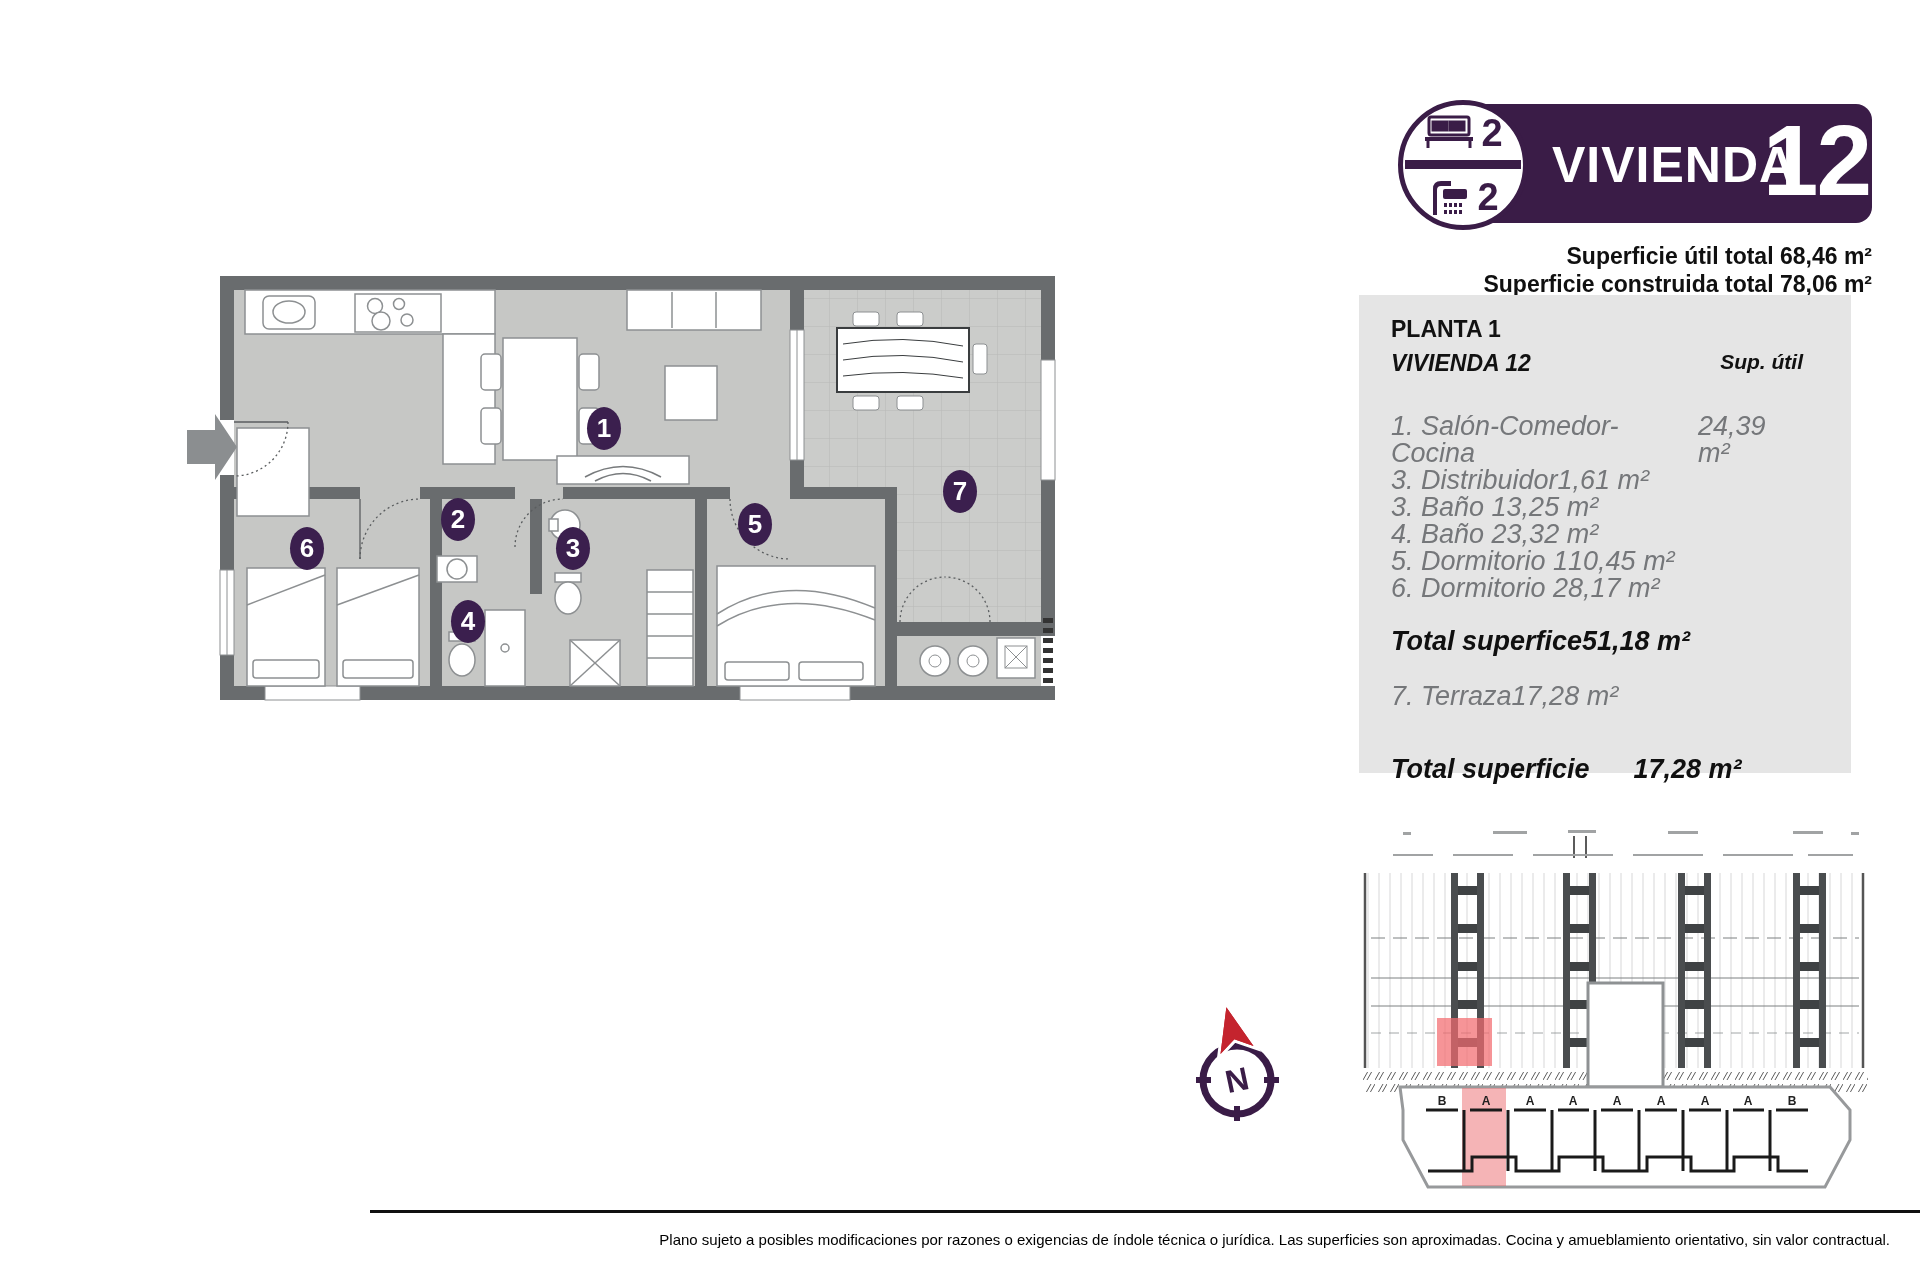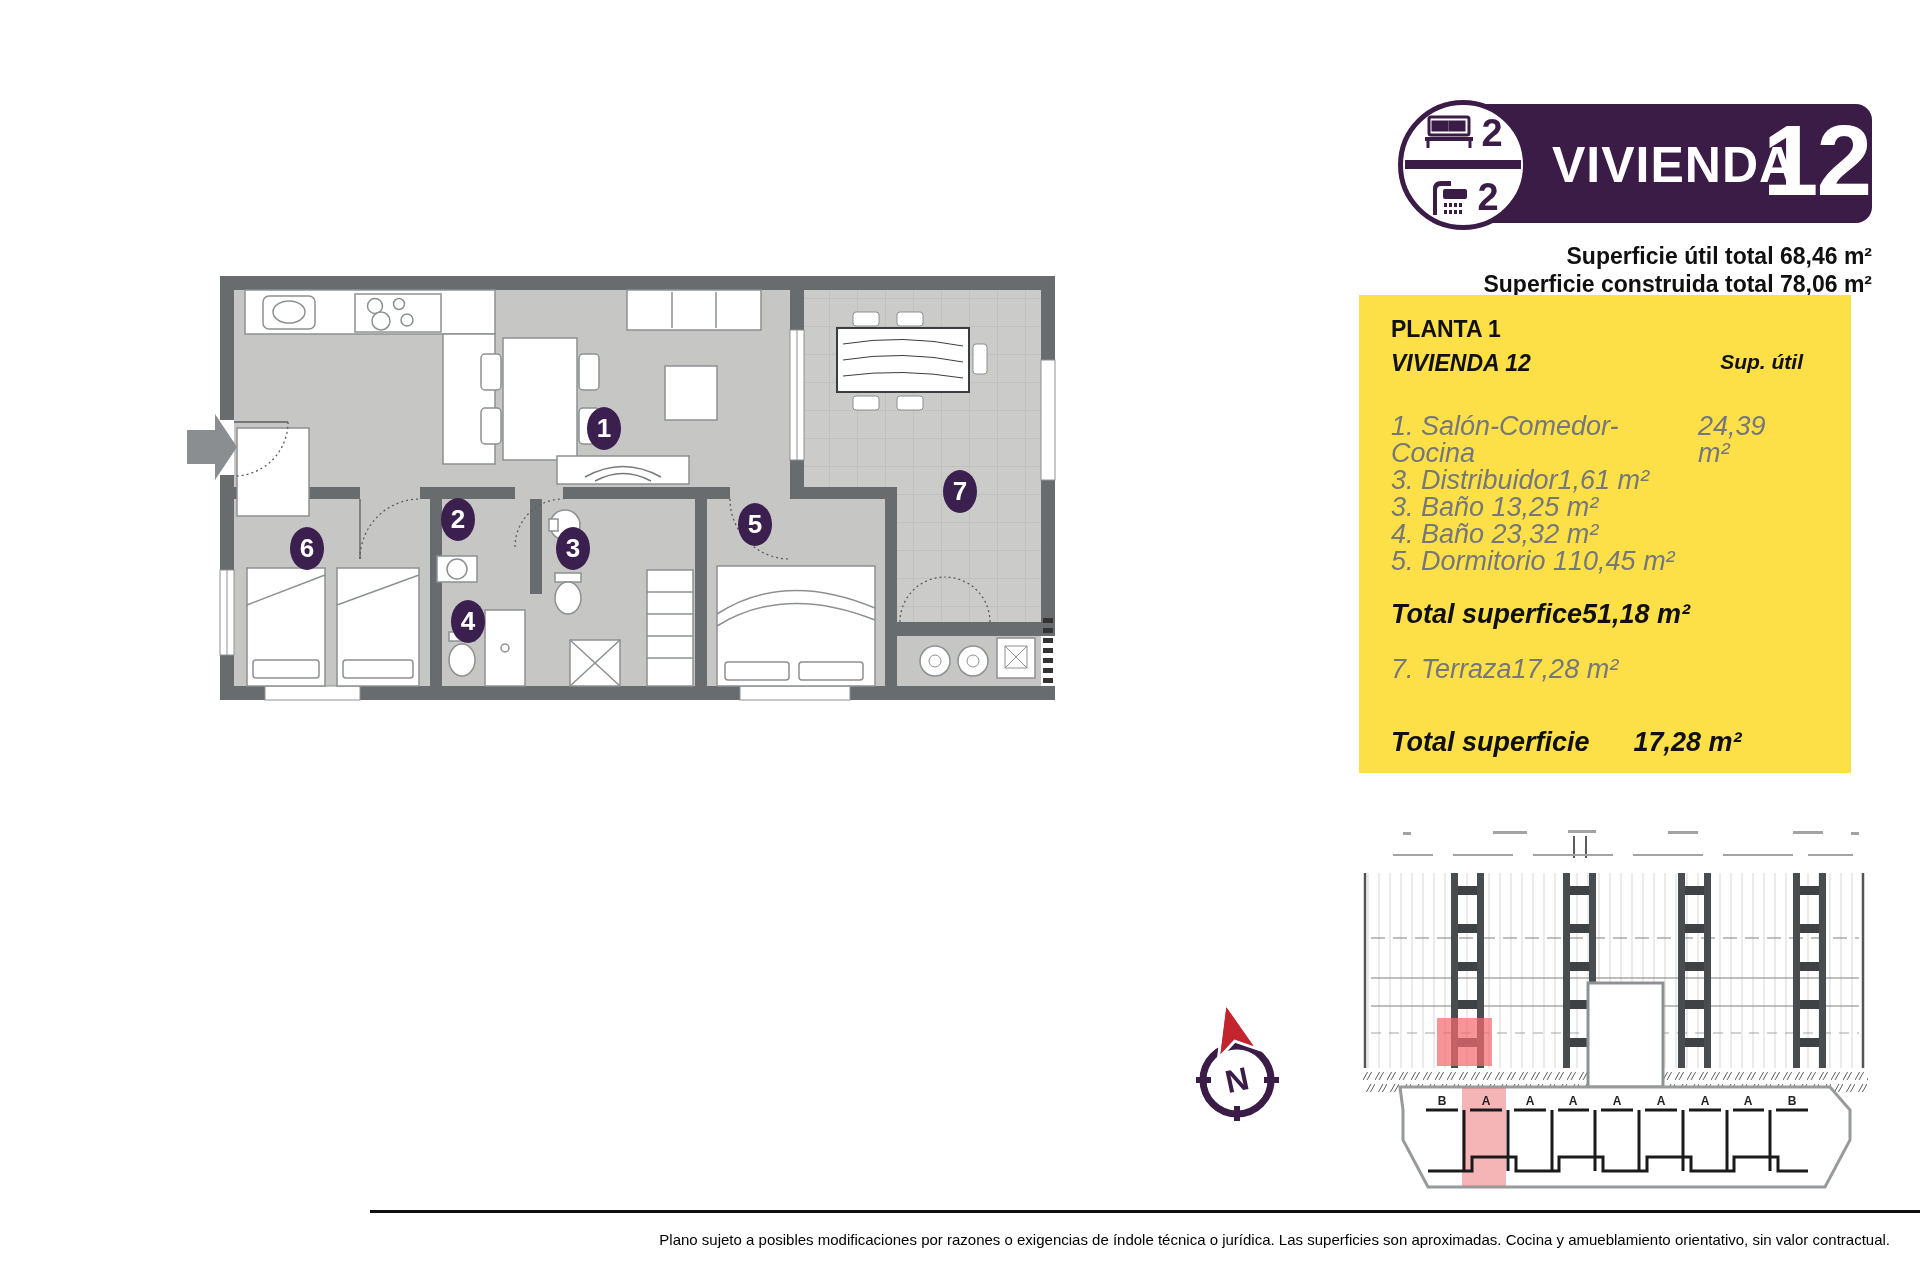--- a/index.html
+++ b/index.html
@@ -17,21 +17,21 @@
   .half.top{top:2px;} .half.bot{bottom:2px;}
   .hdr-divider{position:absolute;left:2px;top:55px;width:116px;height:9px;background:#3a1c47;}
   .cnt{font-weight:bold;font-size:38px;color:#3a1c47;line-height:1;}
   .hdr-title{left:1552px;top:136px;font-size:50px;font-weight:bold;color:#fff;
              letter-spacing:1px;z-index:3;}
   .hdr-num{right:50px;top:110px;font-size:100px;font-weight:bold;color:#fff;
            line-height:100px;z-index:3;letter-spacing:-2px;}
   .sup-line{right:48px;font-size:23px;font-weight:bold;color:#101010;white-space:nowrap;}
 
   
-  .panel{left:1359px;top:295px;width:492px;height:478px;background:#fde047;
+  .panel{left:1359px;top:295px;width:492px;height:478px;background:#e5e5e5;
          box-sizing:border-box;padding:21px 48px 12px 32px;}
   .p-floor{font-size:23px;font-weight:bold;margin-bottom:7px;}
   .p-head{display:flex;justify-content:space-between;align-items:flex-start;margin-bottom:36px;}
   .p-unit{font-size:23px;font-weight:bold;font-style:italic;}
   .p-col{font-size:21px;font-weight:bold;font-style:italic;}
   .p-row{display:flex;justify-content:flex-start;font-size:27px;font-style:italic;
          color:#75777a;line-height:27px;}
   .p-row.bold{color:#101010;font-weight:bold;}
   .mt26{margin-top:26px;} .mt28{margin-top:28px;} .mt46{margin-top:46px;gap:44px;}
 
@@ -109,20 +109,24 @@
         <span>3. Baño 1</span>
         <span>3,25 m²</span>
       </div>
     <div class="p-row">
         <span>4. Baño 2</span>
         <span>3,32 m²</span>
       </div>
     <div class="p-row">
         <span>5. Dormitorio 1</span>
         <span>10,45 m²</span>
+      </div>
+    <div class="p-row">
+        <span>6. Dormitorio 2</span>
+        <span>8,17 m²</span>
       </div>
     <div class="p-row bold mt26">
       <span>Total superfice</span>
       <span>51,18 m²</span>
     </div>
     <div class="p-row mt28">
       <span>7. Terraza</span>
       <span>17,28 m²</span>
     </div>
     <div class="p-row bold mt46">

